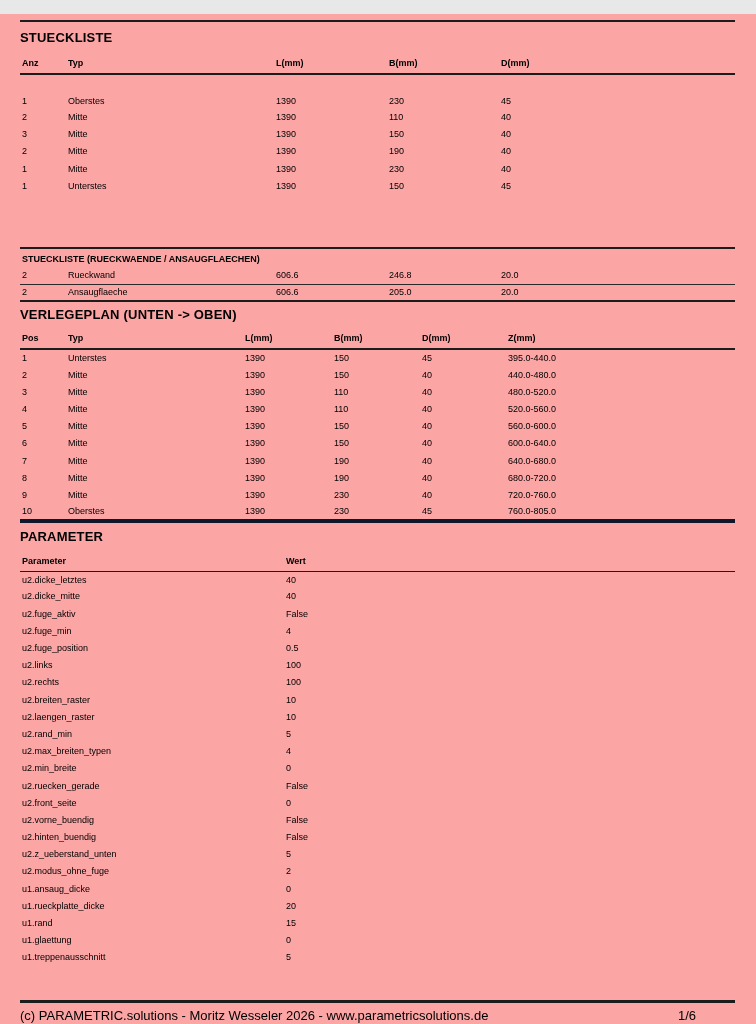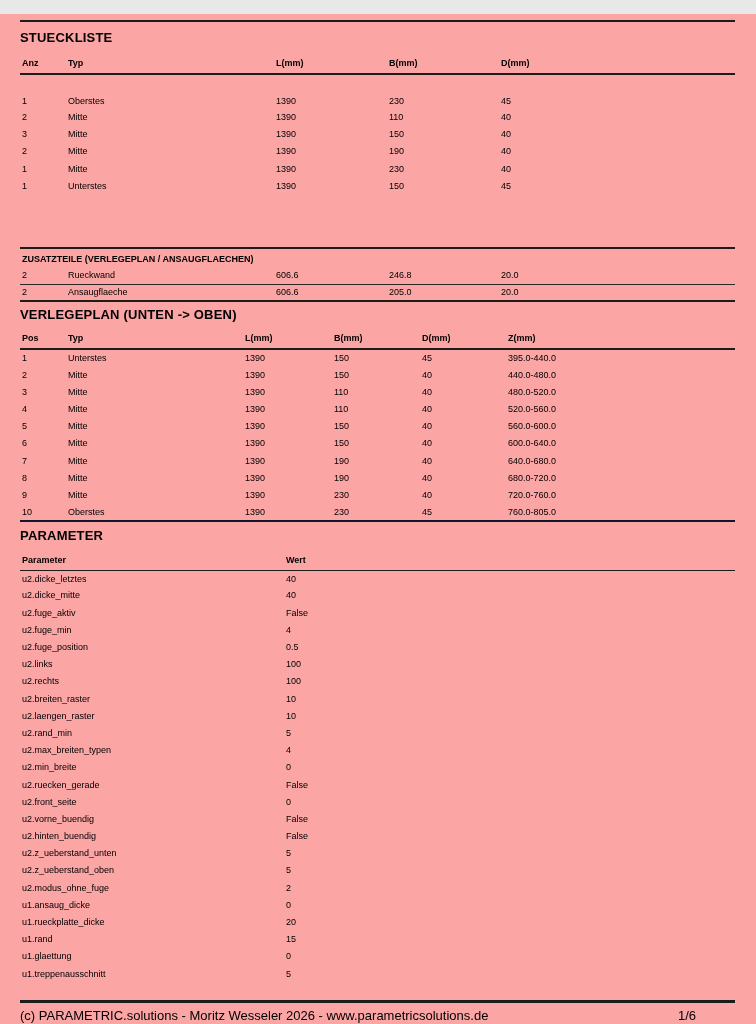--- a/index.html
+++ b/index.html
@@ -35,21 +35,21 @@
   .tbl td { height:17.2px; vertical-align:middle; padding:0; }
   .tbl th:first-child, .tbl td:first-child { padding-left:2px; }
   .tbl-stk { margin-top:10px; margin-bottom:52px; }
   .tbl-stk tbody tr:first-child td { padding-top:18px; height:35px; }
   .subheading {
     font-size:9px; font-weight:bold; line-height:11px;
     padding:5px 0 2px 2px;
   }
   .tbl-zus tbody tr:first-child td { border-bottom:1px solid #2a2a2a; }
   .tbl-zus { border-bottom:2px solid #1c1c1c; }
-  .tbl-vrl { margin-top:8px; border-bottom:2px solid #0f172a; }
+  .tbl-vrl { margin-top:8px; border-bottom:4px solid #0f172a; }
   .tbl-par { margin-top:8px; }
   .tbl-par th { border-bottom:1.5px solid #1c1c1c; }
   .footer { position:absolute; left:20px; top:986px; width:715px; }
   .footer-rule { height:3px; }
   .footer-row {
     display:flex; justify-content:space-between; align-items:baseline;
     margin-top:7px; font-size:13px; line-height:11px;
   }
   .footer-page { padding-right:39px; }
 </style>
@@ -120,21 +120,21 @@
           <td>1</td>
           <td>Unterstes</td>
           <td>1390</td>
           <td>150</td>
           <td>45</td>
         </tr>
       </tbody>
     </table>
 
     <div class="rule rule-2"></div>
-    <div class="subheading">ZUSATZTEILE (VERLEGEPLAN / ANSAUGFLAECHEN)</div>
+    <div class="subheading">STUECKLISTE (RUECKWAENDE / ANSAUGFLAECHEN)</div>
 
     <table class="tbl tbl-zus">
       <colgroup>
         <col style="width:48px">
           <col style="width:208px">
           <col style="width:113px">
           <col style="width:112px">
           <col style="width:234px">
       </colgroup>
       <tbody>
@@ -336,24 +336,20 @@
         </tr>
         <tr>
           <td>u2.hinten_buendig</td>
           <td>False</td>
         </tr>
         <tr>
           <td>u2.z_ueberstand_unten</td>
           <td>5</td>
         </tr>
         <tr>
-          <td>u2.z_ueberstand_oben</td>
-          <td>5</td>
-        </tr>
-        <tr>
           <td>u2.modus_ohne_fuge</td>
           <td>2</td>
         </tr>
         <tr>
           <td>u1.ansaug_dicke</td>
           <td>0</td>
         </tr>
         <tr>
           <td>u1.rueckplatte_dicke</td>
           <td>20</td>

